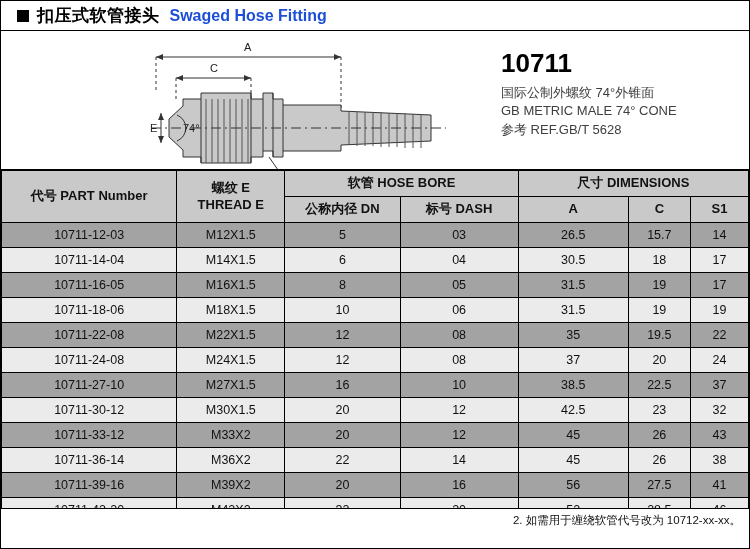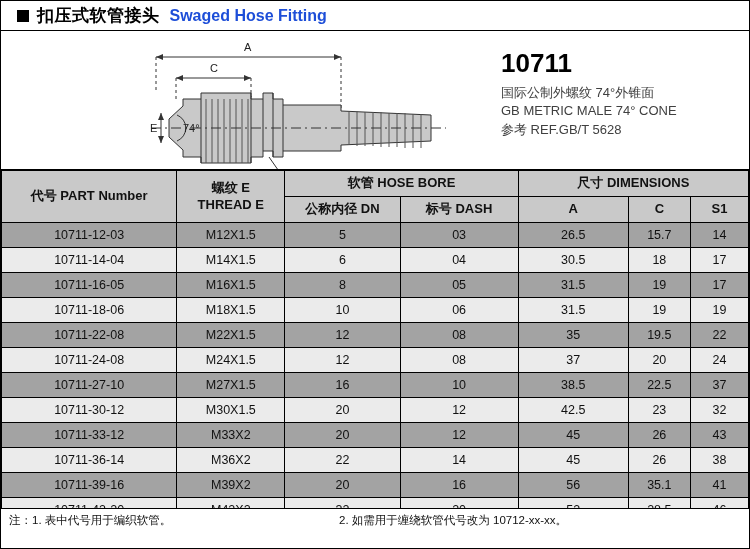--- a/index.html
+++ b/index.html
@@ -145,21 +145,21 @@
     background: #fff;
   }
   .note-row {
     display: flex;
     font-size: 11.5px;
     color: #111;
     line-height: 1.55;
     white-space: nowrap;
   }
   .note-left { width: 330px; }
-  .note-right { flex: 1; }
+  .note-right { flex: 1; text-align: right; }
 </style>
 </head>
 <body>
 
 <div class="page">
 
   <div class="title-bar">
     <div class="title-square"></div>
     <div class="title-cn">扣压式软管接头</div>
     <div class="title-en">Swaged Hose Fitting</div>
@@ -365,21 +365,21 @@
           <td>45</td>
           <td>26</td>
           <td>38</td>
         </tr>
       <tr class="odd">
           <td>10711-39-16</td>
           <td>M39X2</td>
           <td>20</td>
           <td>16</td>
           <td>56</td>
-          <td>35.1</td>
+          <td>27.5</td>
           <td>41</td>
         </tr>
       <tr class="even">
           <td>10711-42-20</td>
           <td>M42X2</td>
           <td>32</td>
           <td>20</td>
           <td>52</td>
           <td>28.5</td>
           <td>46</td>
@@ -391,20 +391,19 @@
           <td>20</td>
           <td>52</td>
           <td>28.5</td>
           <td>46</td>
         </tr>
     </tbody>
   </table>
 
   <div class="notes">
     <div class="note-row">
-      <div class="note-left">注：1. 表中代号用于编织软管。</div>
       <div class="note-right">2. 如需用于缠绕软管代号改为 10712-xx-xx。</div>
     </div>
     <div class="note-row">
     </div>
   </div>
 
 </div>
 
 </body></html>

